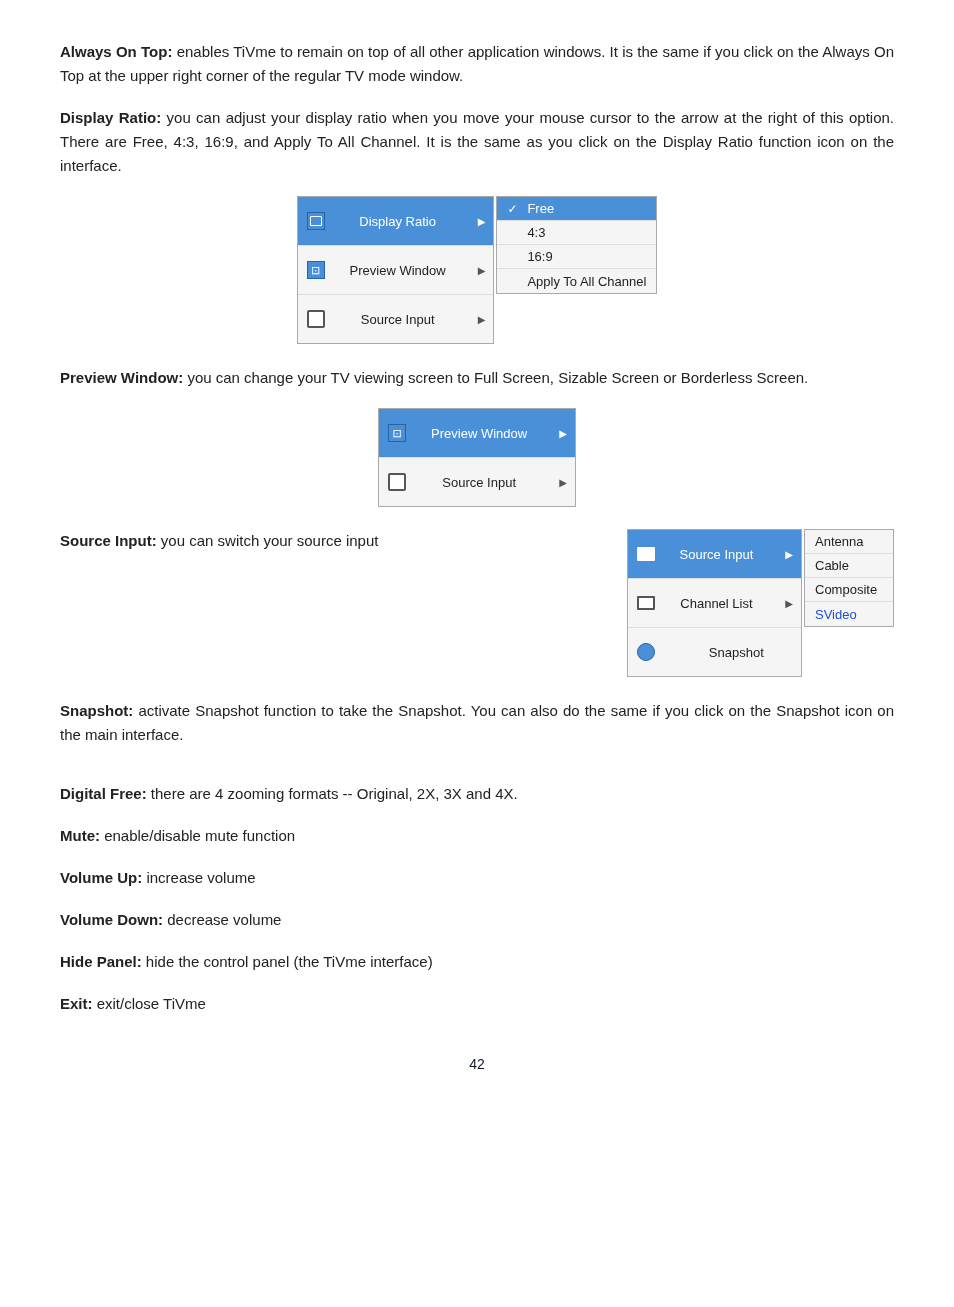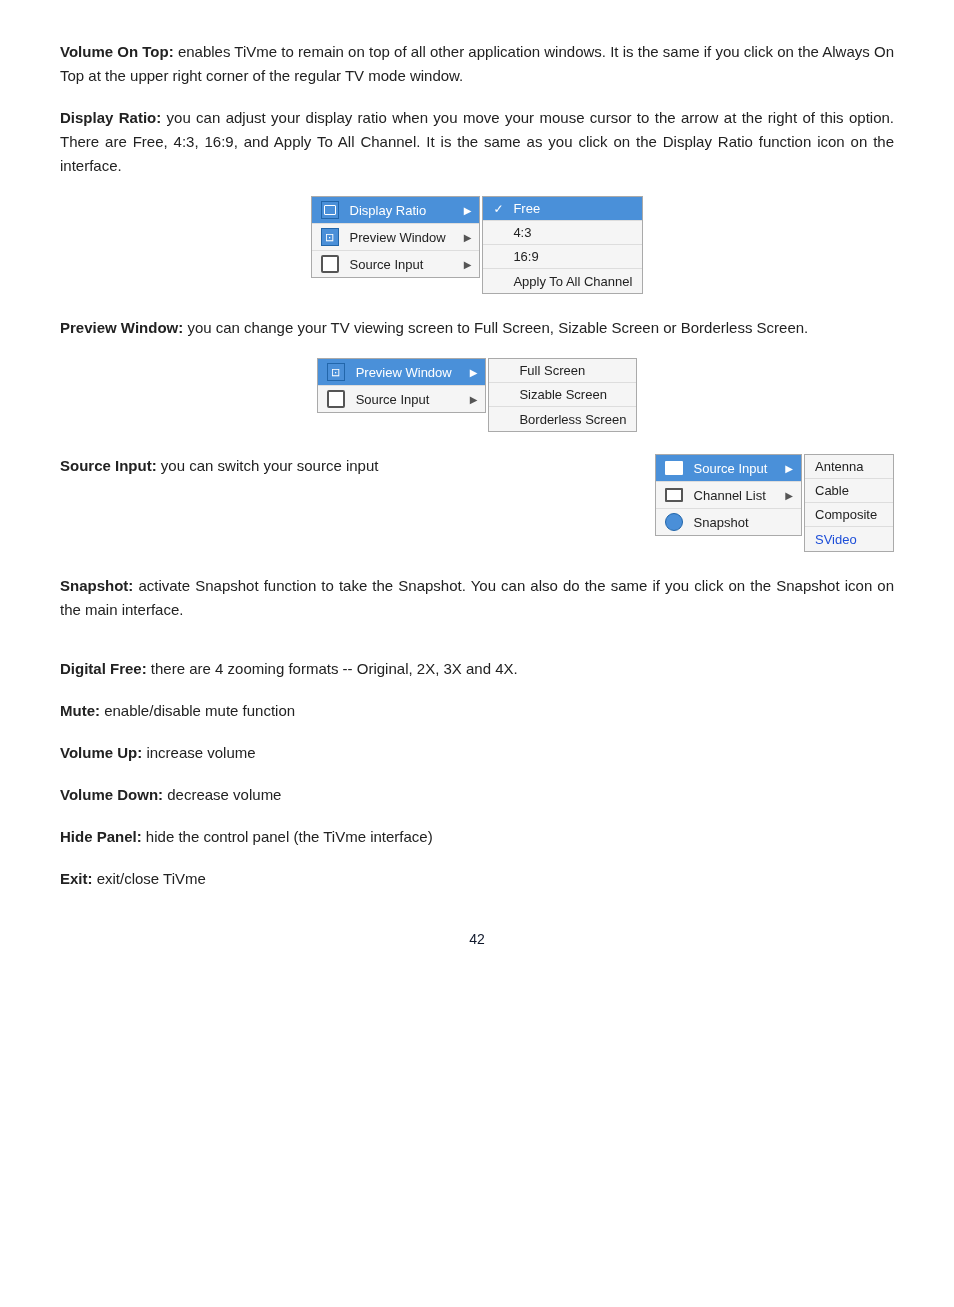--- a/index.html
+++ b/index.html
@@ -27,25 +27,26 @@
       margin: 18px 0 22px 0;
     }
     .menu-box {
       border: 1px solid #aaa;
       background: #f5f5f5;
       min-width: 160px;
     }
     .menu-row {
       display: flex;
       align-items: center;
-      padding: 3px 8px;
+      padding: 14px 8px;
       border-bottom: 1px solid #ddd;
       background: #f5f5f5;
       min-height: 26px;
-      gap: 10px;
+      gap: 24px;
+      text-align: center;
     }
     .menu-row:last-child { border-bottom: none; }
     .menu-row.highlighted {
       background: #4a90d9;
       color: #fff;
     }
     .menu-icon {
       width: 20px;
       height: 20px;
       display: flex;
@@ -160,21 +161,21 @@
       line-height: 1.65;
     }
   </style>
 </head>
 <body>
 
 
 
 
 <p class="paragraph">
-  <b>Volume On Top:</b>
+  <b>Always On Top:</b>
   <span>enables TiVme to remain on top of all other application windows. It is the same if you click on the Always On Top at the upper right corner of the regular TV mode window.</span>
 </p>
 
 
 <p class="paragraph">
   <b>Display Ratio:</b>
   <span>you can adjust your display ratio when you move your mouse cursor to the arrow at the right of this option. There are Free, 4:3, 16:9, and Apply To All Channel. It is the same as you click on the Display Ratio function icon on the interface.</span>
 </p>
 
 
@@ -245,34 +246,20 @@
         <span class="menu-label">Preview Window</span>
         <span class="menu-arrow">▶</span>
       </div>
 
       <div class="menu-row">
         <div class="menu-icon">
           <div class="icon-source"></div>
         </div>
         <span class="menu-label">Source Input</span>
         <span class="menu-arrow">▶</span>
-      </div>
-    </div>
-    <div class="submenu-box" style="min-width:130px;">
-      <div class="submenu-row">
-        <span class="check-mark"></span>
-        <span>Full Screen</span>
-      </div>
-      <div class="submenu-row">
-        <span class="check-mark"></span>
-        <span>Sizable Screen</span>
-      </div>
-      <div class="submenu-row">
-        <span class="check-mark"></span>
-        <span>Borderless Screen</span>
       </div>
     </div>
   </div>
 </div>
 
 
 <div class="source-section">
   <div class="source-text-col">
     <p class="section-paragraph">
       <b>Source Input:</b>

